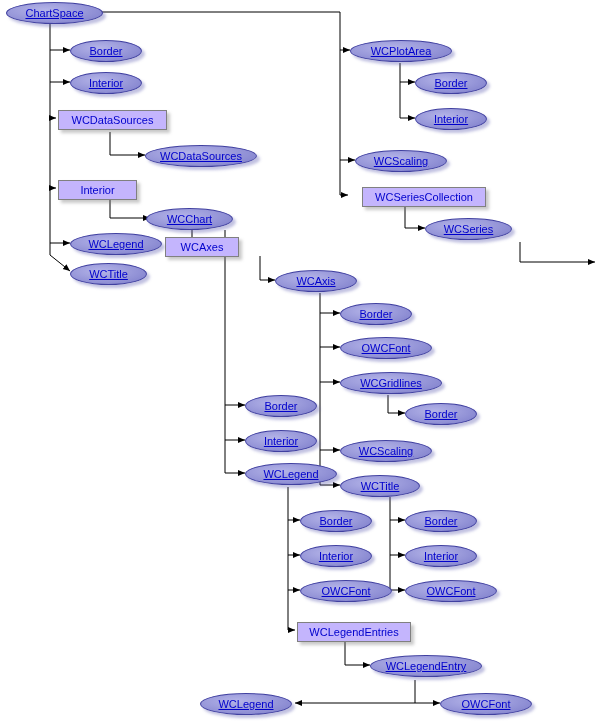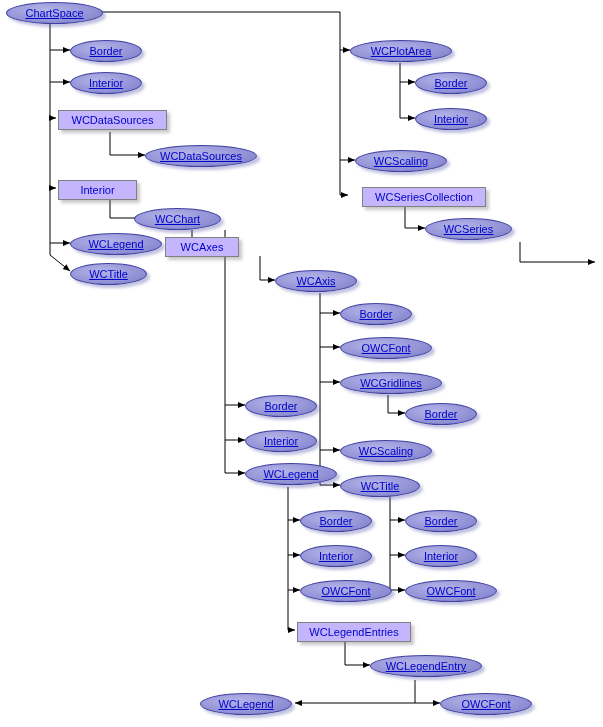--- a/index.html
+++ b/index.html
@@ -136,21 +136,21 @@
   </div>
 <div class="rect" style="left:58px; top:110px; width:95px; height:18px;">
     <span>WCDataSources</span>
   </div>
 <div class="ellipse" style="left:145px; top:145px; width:110px; height:20px;">
     <span>WCDataSources</span>
   </div>
 <div class="rect" style="left:58px; top:180px; width:65px; height:18px;">
     <span>Interior</span>
   </div>
-<div class="ellipse" style="left:134px; top:208px; width:85px; height:20px;text-align:center;">
+<div class="ellipse" style="left:146px; top:208px; width:85px; height:20px;text-align:center;">
     <span>WCChart</span>
   </div>
 <div class="ellipse" style="left:70px; top:233px; width:90px; height:20px;">
     <span>WCLegend</span>
   </div>
 <div class="ellipse" style="left:70px; top:263px; width:75px; height:20px;">
     <span>WCTitle</span>
   </div>
 <div class="rect" style="left:165px; top:237px; width:60px; height:18px;">
     <span>WCAxes</span>

